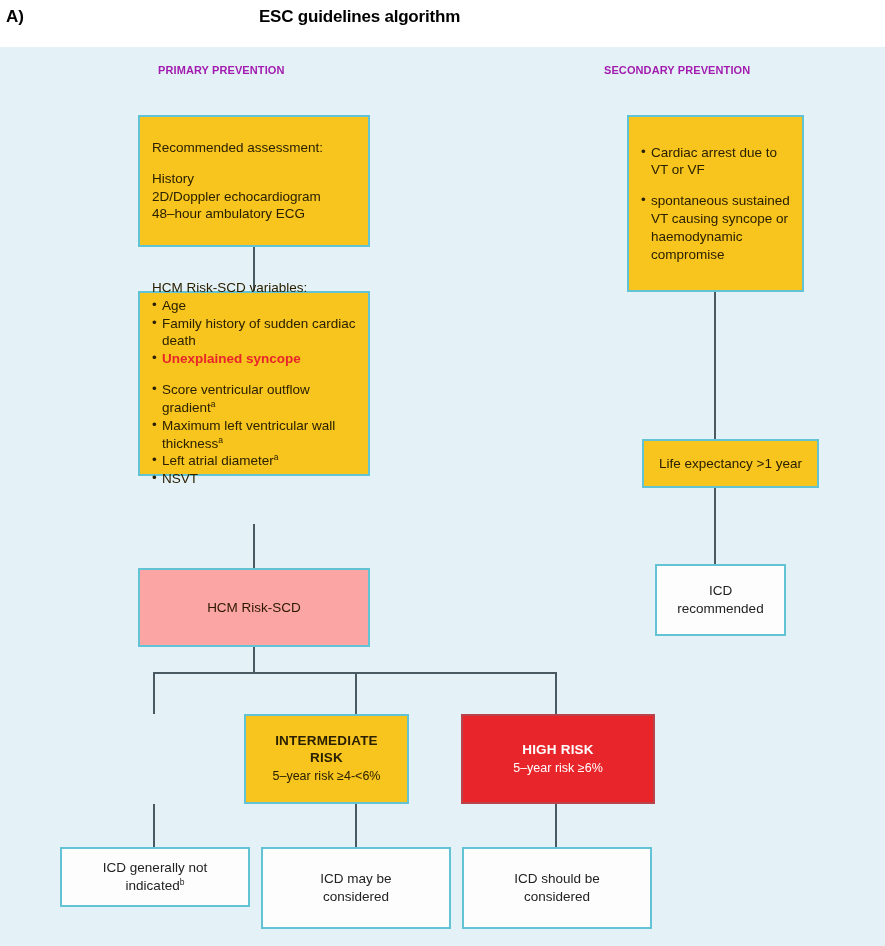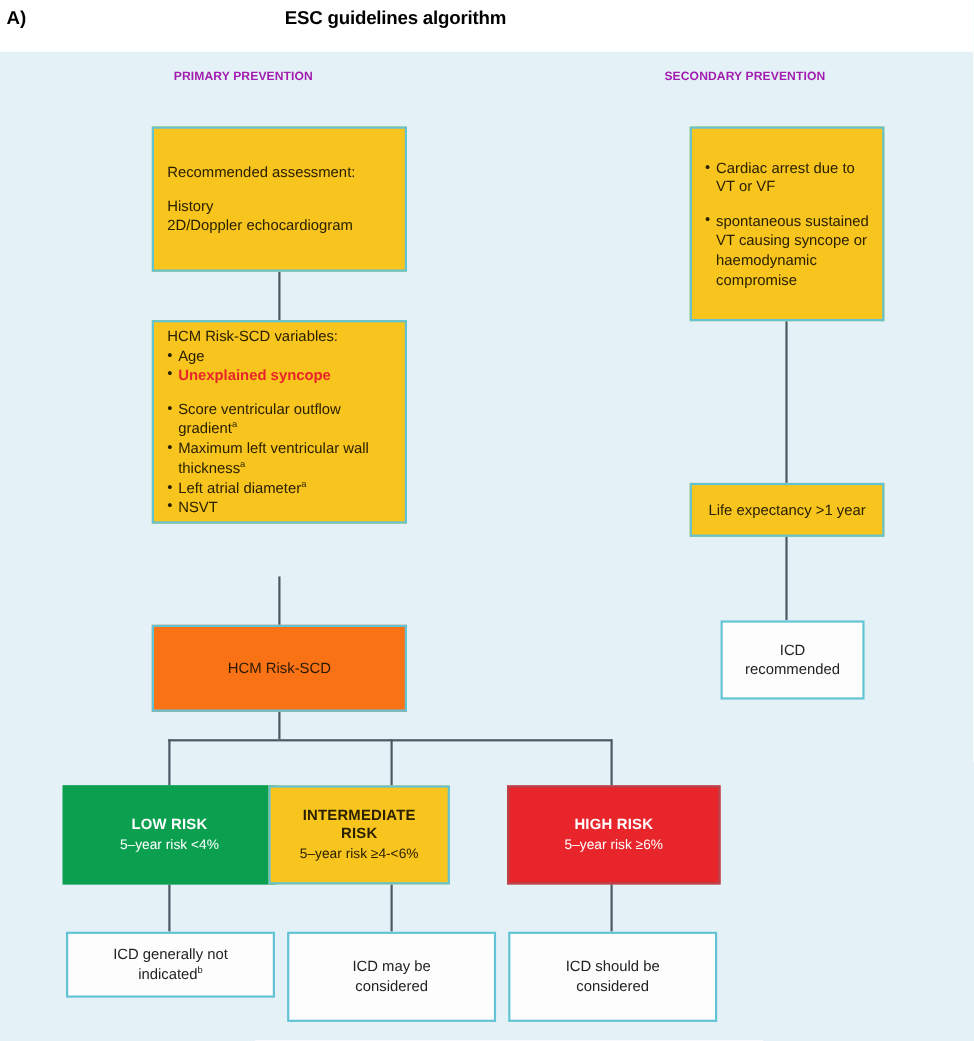--- a/index.html
+++ b/index.html
@@ -66,21 +66,21 @@
   
   .node {
     position: absolute;
     box-sizing: border-box;
     border: 2px solid #62c3d4;
     display: flex;
     flex-direction: column;
     justify-content: center;
   }
   .node.yellow { background: #f7c51e; color: #2b2000; }
-  .node.orange { background: #f97316; color: #2b1800; }
+  .node.orange { background: #fca5a5; color: #2b1800; }
   .node.green  { background: #0aa050; color: #ffffff; border-color: #0aa050; }
   .node.red    { background: #e8252b; color: #ffffff; border-color: #b8434b; align-items: center; }
   .node.white  { background: #fdfdfd; color: #222222; }
 
   .node .body {
     padding: 0 12px;
     font-size: 13.5px;
     line-height: 1.32;
   }
   .node.centered .body { text-align: center; }
@@ -165,49 +165,45 @@
 
     <div class="vline" style="left:714px; top:245px; height:147px;"></div>
     <div class="vline" style="left:714px; top:441px; height:76px;"></div>
 
     <div class="node yellow" style="left:138px; top:68px; width:232px; height:132px;">
       <div class="body">
         <div class="lead-label">Recommended assessment:</div>
         <div class="gap"></div>
         <div class="lead-label">History</div>
         <div class="lead-label">2D/Doppler echocardiogram</div>
+        <div class="lead-label">48–hour ambulatory ECG</div>
       </div>
     </div>
 
     <div class="node yellow" style="left:138px; top:244px; width:232px; height:185px;">
       <div class="body">
         <div class="lead-label">HCM Risk-SCD variables:</div>
         <ul>
           <li><span>Age</span></li>
+          <li><span>Family history of sudden cardiac death</span></li>
           <li><span class="highlight-red">Unexplained syncope</span></li>
           <li class="spaced"><span>Score ventricular outflow gradient</span><sup>a</sup></li>
           <li><span>Maximum left ventricular wall thickness</span><sup>a</sup></li>
           <li><span>Left atrial diameter</span><sup>a</sup></li>
           <li><span>NSVT</span></li>
         </ul>
       </div>
     </div>
 
     <div class="node orange centered" style="left:138px; top:521px; width:232px; height:79px;">
       <div class="body">
         <div>HCM Risk-SCD</div>
       </div>
     </div>
 
-    <div class="node green centered" style="left:57px; top:667px; width:194px; height:90px;">
-      <div class="body">
-        <div class="risk-title">LOW RISK</div>
-        <div class="risk-sub">5–year risk &lt;4%</div>
-      </div>
-    </div>
 
     <div class="node yellow centered" style="left:244px; top:667px; width:165px; height:90px;">
       <div class="body">
         <div class="risk-title">INTERMEDIATE</div>
         <div class="risk-title">RISK</div>
         <div class="risk-sub">5–year risk ≥4-&lt;6%</div>
       </div>
     </div>
 
     <div class="node red centered" style="left:461px; top:667px; width:194px; height:90px;">
@@ -240,21 +236,21 @@
 
     <div class="node yellow" style="left:627px; top:68px; width:177px; height:177px;">
       <div class="body">
         <ul>
           <li><span>Cardiac arrest due to VT or VF</span></li>
           <li class="spaced"><span>spontaneous sustained VT causing syncope or haemodynamic compromise</span></li>
         </ul>
       </div>
     </div>
 
-    <div class="node yellow centered" style="left:627px; top:392px; width:177px; height:49px;">
+    <div class="node yellow centered" style="left:642px; top:392px; width:177px; height:49px;">
       <div class="body">Life expectancy &gt;1 year</div>
     </div>
 
     <div class="node white centered" style="left:655px; top:517px; width:131px; height:72px;">
       <div class="body">
         <div>ICD</div>
         <div>recommended</div>
       </div>
     </div>
 

